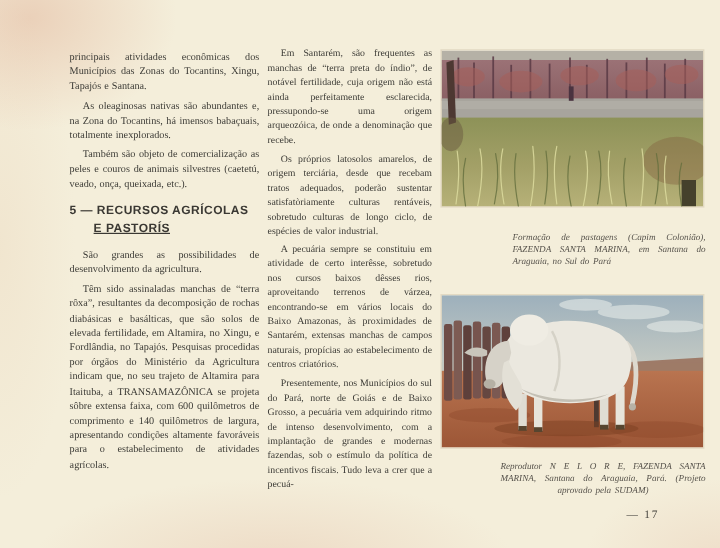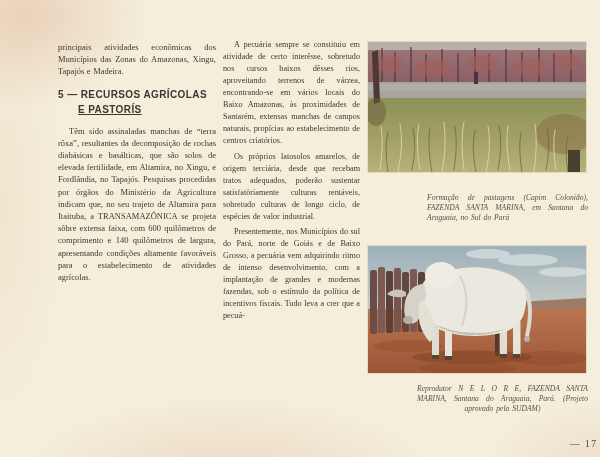--- a/index.html
+++ b/index.html
@@ -30,39 +30,43 @@
   #photo-pasture{left:368px;top:42px;width:218px;height:130px;}
   #photo-bull{left:368px;top:246px;width:218px;height:127px;}
   .photo svg{display:block;width:100%;height:100%;}
   .caption{
     position:absolute;font-style:italic;font-size:7.6px;line-height:10.2px;
     color:#56524b;text-align:justify;word-spacing:1px;
   }
   #caption-pasture{left:427px;top:193px;width:161px;}
   #caption-bull{left:417px;top:384px;width:171px;text-align-last:center;}
   #page-number{
-    position:absolute;left:522px;top:439px;font-size:9.5px;
-    letter-spacing:1.5px;color:#45433d;margin-left:48px;
+    position:absolute;left:522px;top:425px;font-size:9.5px;
+    letter-spacing:1.5px;color:#45433d;
   }
 </style>
 </head>
 <body>
 
 <div class="col" id="col-left">
-  <p class="cont">principais atividades econômicas dos Municípios das Zonas do Amazonas, Xingu, Tapajós e Madeira.</p>
+  <p class="cont">principais atividades econômicas dos Municípios das Zonas do Tocantins, Xingu, Tapajós e Santana.</p>
+  <p>As oleaginosas nativas são abundantes e, na Zona do Tocantins, há imensos babaçuais, totalmente inexplorados.</p>
+  <p>Também são objeto de comercialização as peles e couros de animais silvestres (caetetú, veado, onça, queixada, etc.).</p>
   <div class="heading">
     <span class="h-line1">5 — RECURSOS AGRÍCOLAS</span>
     <span class="h-line2">E PASTORÍS</span>
   </div>
+  <p>São grandes as possibilidades de desenvolvimento da agricultura.</p>
   <p>Têm sido assinaladas manchas de “terra rôxa”, resultantes da decomposição de rochas diabásicas e basálticas, que são solos de elevada fertilidade, em Altamira, no Xingu, e Fordlândia, no Tapajós. Pesquisas procedidas por órgãos do Ministério da Agricultura indicam que, no seu trajeto de Altamira para Itaituba, a TRANSAMAZÔNICA se projeta sôbre extensa faixa, com 600 quilômetros de comprimento e 140 quilômetros de largura, apresentando condições altamente favoráveis para o estabelecimento de atividades agrícolas.</p>
 </div>
 
 <div class="col" id="col-right">
+  <p>Em Santarém, são frequentes as manchas de “terra preta do índio”, de notável fertilidade, cuja origem não está ainda perfeitamente esclarecida, pressupondo-se uma origem arqueozóica, de onde a denominação que recebe.</p>
+  <p>Os próprios latosolos amarelos, de origem terciária, desde que recebam tratos adequados, poderão sustentar satisfatòriamente culturas rentáveis, sobretudo culturas de longo ciclo, de espécies de valor industrial.</p>
   <p>A pecuária sempre se constituiu em atividade de certo interêsse, sobretudo nos cursos baixos dêsses rios, aproveitando terrenos de várzea, encontrando-se em vários locais do Baixo Amazonas, às proximidades de Santarém, extensas manchas de campos naturais, propícias ao estabelecimento de centros criatórios.</p>
-  <p>Os próprios latosolos amarelos, de origem terciária, desde que recebam tratos adequados, poderão sustentar satisfatòriamente culturas rentáveis, sobretudo culturas de longo ciclo, de espécies de valor industrial.</p>
   <p>Presentemente, nos Municípios do sul do Pará, norte de Goiás e de Baixo Grosso, a pecuária vem adquirindo ritmo de intenso desenvolvimento, com a implantação de grandes e modernas fazendas, sob o estímulo da política de incentivos fiscais. Tudo leva a crer que a pecuá-</p>
 </div>
 
 <div class="photo" id="photo-pasture">
   <svg viewBox="0 0 218 130" preserveAspectRatio="none">
     <defs>
       <linearGradient id="gGrass" x1="0" y1="0" x2="0" y2="1">
         <stop offset="0" stop-color="#8d9258"></stop>
         <stop offset=".55" stop-color="#a3a067"></stop>
         <stop offset="1" stop-color="#b6b178"></stop>

